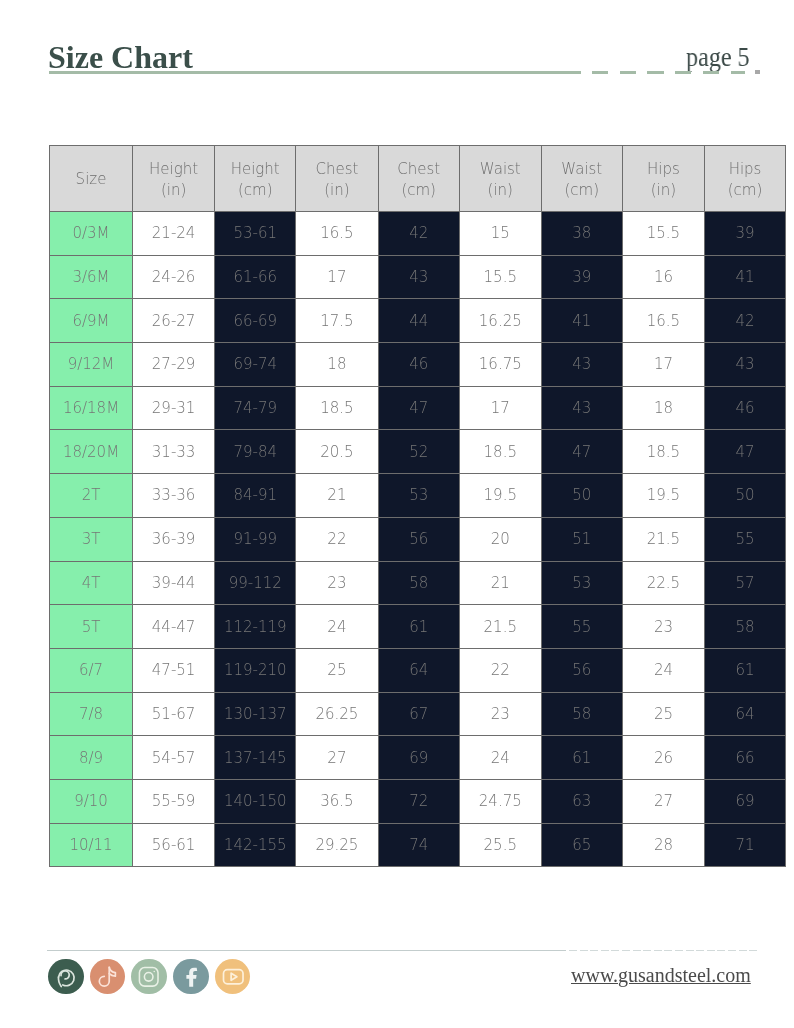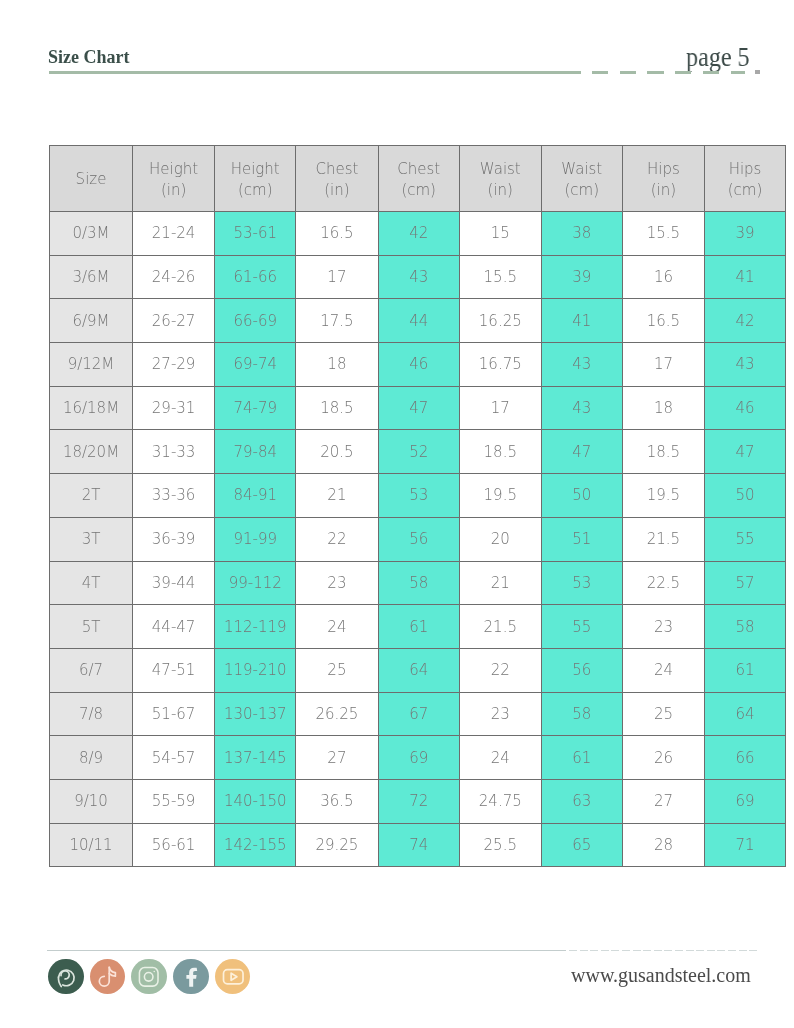--- a/index.html
+++ b/index.html
@@ -12,21 +12,21 @@
     overflow: hidden;
     -webkit-font-smoothing: antialiased;
   }
 
   
   #header { position: absolute; left: 0; top: 0; width: 794px; height: 110px; }
   #page-title {
     position: absolute; left: 48.2px; top: 42.6px;
     font-family: "Liberation Serif", serif;
     font-weight: bold;
-    font-size: 18px;
+    font-size: 32px;
     line-height: 28px;
     color: #3b4f4a;
     white-space: nowrap;
     will-change: transform;
   }
   #page-number {
     position: absolute; left: 685.5px; top: 41.3px;
     font-family: "Liberation Serif", serif;
     font-weight: normal;
     font-size: 28px;
@@ -75,22 +75,22 @@
   }
   #size-table thead th {
     height: 66px;
     background: #d9d9d9;
     color: #6f6f6f;
     line-height: 21px;
     padding: 2.4px 0 0 0;
     font-weight: 200;
   }
   #size-table tbody td { height: 43.7px; padding: 0; }
-  #size-table tbody td.col-size { background: #e5e5e5; text-align: center; }
-  #size-table tbody td.col-alt  { background: #5eead4; }
+  #size-table tbody td.col-size { background: #86efac; text-align: center; }
+  #size-table tbody td.col-alt  { background: #0f172a; }
 
   
   #footer { position: absolute; left: 0; top: 0; width: 794px; height: 1028px; }
   #footer-rule-solid {
     position: absolute; left: 46.5px; top: 950.3px;
     width: 519px; height: 1px;
     background: #c3cdcd;
   }
   #footer-rule-dashed {
     position: absolute; left: 569px; top: 950.3px;
@@ -106,20 +106,21 @@
   .social-badge {
     width: 35.5px; height: 35.5px; border-radius: 50%;
     display: block;
   }
   #website-link {
     position: absolute; left: 570.8px; top: 963.6px;
     font-family: "Liberation Serif", serif;
     font-size: 20px;
     line-height: 22px;
     color: #4a4a4a;
+    text-decoration: underline;
     text-decoration-thickness: 1px;
     text-underline-offset: 0.5px;
     white-space: nowrap;
     will-change: transform;
   }
 </style>
 </head>
 <body>
 
 <div id="header">

